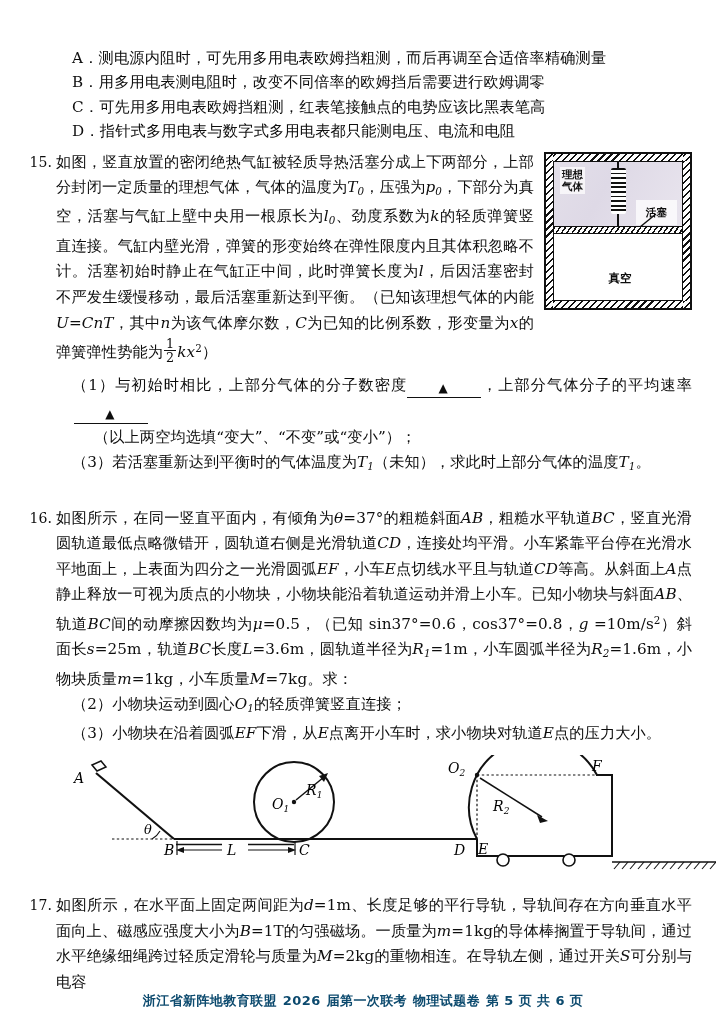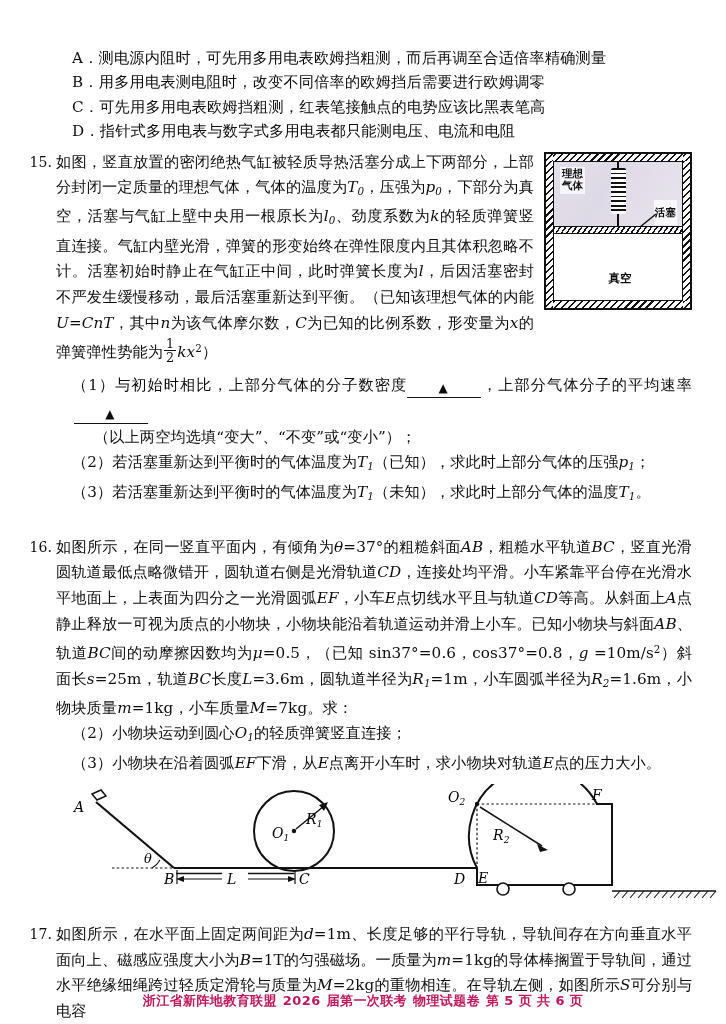--- a/index.html
+++ b/index.html
@@ -161,35 +161,35 @@
   .vac-region {
     position: absolute;
     left: 0; right: 0; top: 72px; bottom: 0;
     background: #fff;
   }
   .lbl-gas {
     position: absolute;
     left: 6px; top: 5px;
     font-size: 10.5px;
     line-height: 12.6px;
-    font-family: Liberation Mono, monospace;
+    font-family: Liberation Sans, sans-serif;
     font-weight: bold;
     color: #111;
     background: rgba(255,255,255,0.72);
     padding: 1px 2px;
     text-align: center;
   }
   .lbl-piston {
     position: absolute;
     right: 5px; top: 38px;
     font-size: 10.5px;
     font-family: "DejaVu Sans", "Liberation Sans", sans-serif;
     font-weight: bold;
     background: rgba(255,255,255,0.75);
-    padding: 0 1px;
+    padding: 0 10px;
     margin-left: 20px;
   }
   .lbl-vac {
     position: absolute;
     left: 4px; right: 0; top: 104px;
     text-align: center;
     font-size: 11.5px;
     font-family: "DejaVu Sans", "Liberation Sans", sans-serif;
     font-weight: bold;
   }
@@ -229,21 +229,21 @@
   
   .footer {
     position: absolute;
     left: 0; right: 0;
     bottom: 14px;
     text-align: center;
     font-size: 13px;
     font-family: "DejaVu Sans", "Liberation Sans", sans-serif;
     font-weight: bold;
     letter-spacing: 0.4px;
-    color: #be185d;
+    color: #0c4a6e;
   }
   .footer .seg { margin: 0 3px; }
 
   .clear { clear: both; }
   .gap-s { height: 8px; }
   .gap-m { height: 18px; }
   .gap-l { height: 26px; }
 </style>
 </head>
 <body>
@@ -291,21 +291,20 @@
         </div>
       </div>
 
       <p><span>如图，竖直放置的密闭绝热气缸被轻质导热活塞分成上下两部分，上部分封闭一定质量的理想气体，气体的温度为</span><i><span>T</span><span class="sb">0</span></i><span>，压强为</span><i><span>p</span><span class="sb">0</span></i><span>，下部分为真空，活塞与气缸上壁中央用一根原长为</span><i><span>l</span><span class="sb">0</span></i><span>、劲度系数为</span><i>k</i><span>的轻质弹簧竖直连接。气缸内壁光滑，弹簧的形变始终在弹性限度内且其体积忽略不计。活塞初始时静止在气缸正中间，此时弹簧长度为</span><i>l</i><span>，后因活塞密封不严发生缓慢移动，最后活塞重新达到平衡。（已知该理想气体的内能</span><i>U=CnT</i><span>，其中</span><i>n</i><span>为该气体摩尔数，</span><i>C</i><span>为已知的比例系数，形变量为</span><i>x</i><span>的弹簧弹性势能为</span><span class="frac"><span class="n">1</span><span class="d">2</span></span><i><span>kx</span><span class="sp">2</span></i><span>）</span></p>
 
       <div class="clear"></div>
       <div class="gap-s"></div>
 
       <p class="sub"><span>（1）与初始时相比，上部分气体的分子数密度</span><span class="blank">▲</span><span>，上部分气体分子的平均速率</span><span class="blank">▲</span></p>
       <p class="sub sub2">（以上两空均选填“变大”、“不变”或“变小”）；</p>
-      <p class="sub"><span>（2）若活塞重新达到平衡时的气体温度为</span><i><span>T</span><span class="sb">1</span></i><span>（已知），求此时上部分气体的压强</span><i><span>p</span><span class="sb">1</span></i><span>；</span></p>
       <p class="sub"><span>（3）若活塞重新达到平衡时的气体温度为</span><i><span>T</span><span class="sb">1</span></i><span>（未知），求此时上部分气体的温度</span><i><span>T</span><span class="sb">1</span></i><span>。</span></p>
     </div>
   </div>
 
   <div class="gap-l"></div>
 
   <div class="q">
     <div class="q-num">16.</div>
     <div class="q-body">
       <p><span>如图所示，在同一竖直平面内，有倾角为</span><i><span>θ</span></i><span>=37°</span><span>的粗糙斜面</span><i>AB</i><span>，粗糙水平轨道</span><i>BC</i><span>，竖直光滑圆轨道最低点略微错开，圆轨道右侧是光滑轨道</span><i>CD</i><span>，连接处均平滑。小车紧靠平台停在光滑水平地面上，上表面为四分之一光滑圆弧</span><i>EF</i><span>，小车</span><i>E</i><span>点切线水平且与轨道</span><i>CD</i><span>等高。从斜面上</span><i>A</i><span>点静止释放一可视为质点的小物块，小物块能沿着轨道运动并滑上小车。已知小物块与斜面</span><i>AB</i><span>、轨道</span><i>BC</i><span>间的动摩擦因数均为</span><i>μ</i><span>=0.5</span><span>，（已知 sin37°=0.6，cos37°=0.8，</span><i>g</i><span> =10m/s</span><span class="sp">2</span><span>）斜面长</span><i>s</i><span>=25m</span><span>，轨道</span><i>BC</i><span>长度</span><i>L</i><span>=3.6m</span><span>，圆轨道半径为</span><i><span>R</span><span class="sb">1</span></i><span>=1m</span><span>，小车圆弧半径为</span><i><span>R</span><span class="sb">2</span></i><span>=1.6m</span><span>，小物块质量</span><i>m</i><span>=1kg</span><span>，小车质量</span><i>M</i><span>=7kg</span><span>。求：</span></p>
@@ -401,21 +400,21 @@
         </svg>
       </div>
     </div>
   </div>
 
   <div class="gap-m"></div>
 
   <div class="q">
     <div class="q-num">17.</div>
     <div class="q-body">
-      <p><span>如图所示，在水平面上固定两间距为</span><i>d</i><span>=1m</span><span>、长度足够的平行导轨，导轨间存在方向垂直水平面向上、磁感应强度大小为</span><i>B</i><span>=1T</span><span>的匀强磁场。一质量为</span><i>m</i><span>=1kg</span><span>的导体棒搁置于导轨间，通过水平绝缘细绳跨过轻质定滑轮与质量为</span><i>M</i><span>=2kg</span><span>的重物相连。在导轨左侧，如图所示</span><i>S</i><span>可分别与电容</span></p>
+      <p><span>如图所示，在水平面上固定两间距为</span><i>d</i><span>=1m</span><span>、长度足够的平行导轨，导轨间存在方向垂直水平面向上、磁感应强度大小为</span><i>B</i><span>=1T</span><span>的匀强磁场。一质量为</span><i>m</i><span>=1kg</span><span>的导体棒搁置于导轨间，通过水平绝缘细绳跨过轻质定滑轮与质量为</span><i>M</i><span>=2kg</span><span>的重物相连。在导轨左侧，通过开关</span><i>S</i><span>可分别与电容</span></p>
     </div>
   </div>
 
   <div class="footer">
     <span class="seg">浙江省新阵地教育联盟</span><span class="seg">2026</span><span class="seg">届第一次联考</span><span class="seg">物理试题卷</span><span class="seg">第 5 页 共 6 页</span>
   </div>
 
 </div>
 
 </body></html>

